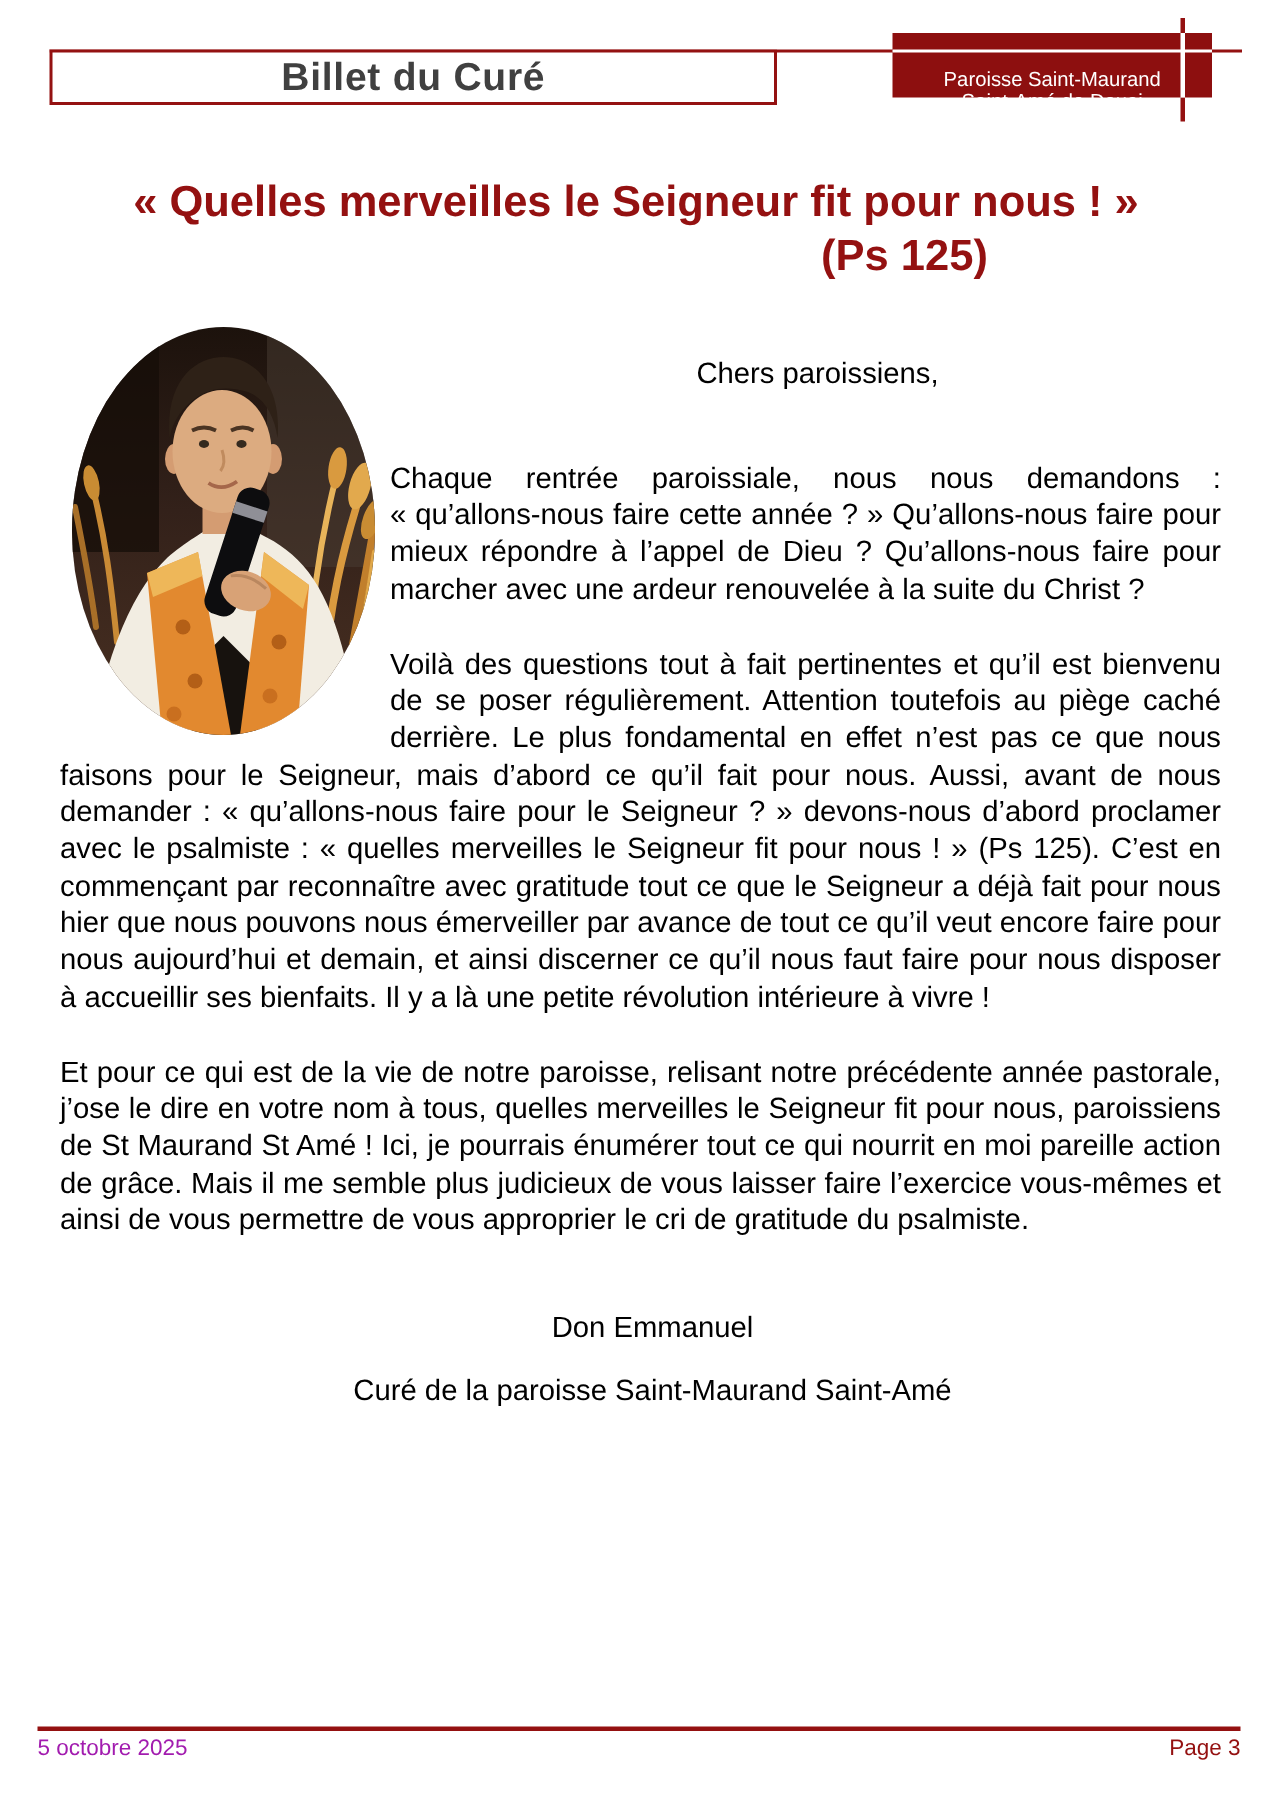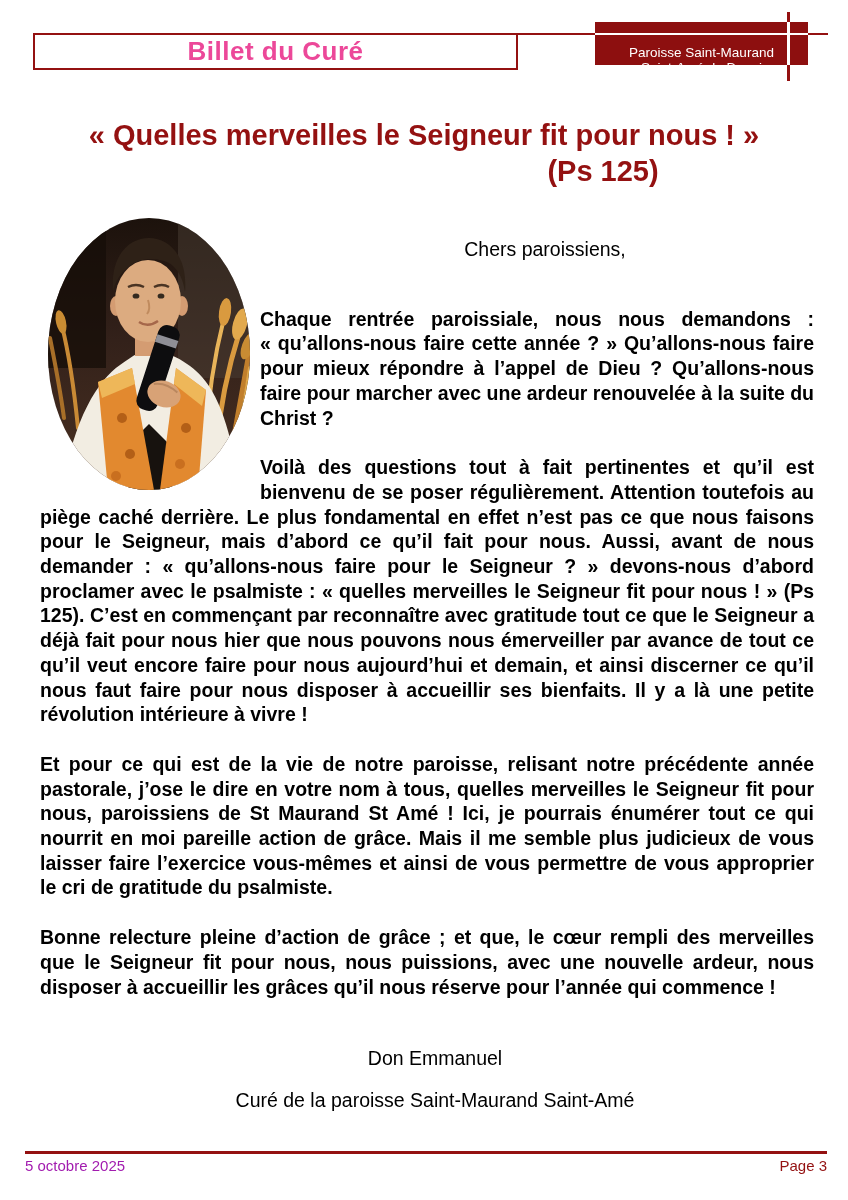--- a/index.html
+++ b/index.html
@@ -7,21 +7,21 @@
     width:848px;height:1200px;position:relative;background:#ffffff;
     font-family:"Liberation Sans", sans-serif;color:#000;overflow:hidden;
   }
   .abs{position:absolute;}
   
   .hline{left:33px;top:33px;width:795px;height:2px;background:#941111;z-index:1;}
   .billet-box{
     left:33px;top:33px;width:485px;height:37px;background:#fff;
     border:2px solid #941111;box-sizing:border-box;z-index:2;
     display:flex;align-items:center;justify-content:center;
-    font-size:26px;font-weight:bold;color:#ec4899;letter-spacing:0.5px;
+    font-size:26px;font-weight:bold;color:#404040;letter-spacing:0.5px;
   }
   .parish-box{
     left:595px;top:22px;width:213px;height:43px;background:#8D0F0F;z-index:3;
     color:#fff;font-size:13.5px;line-height:15px;text-align:center;
     padding-top:23px;box-sizing:border-box;
   }
   .parish-hline-white{left:595px;top:33px;width:213px;height:2px;background:#fff;z-index:4;}
   .vline-top{left:787px;top:12px;width:3px;height:10px;background:#941111;z-index:2;}
   .vline-white{left:787px;top:22px;width:3px;height:43px;background:#fff;z-index:4;}
   .vline-bottom{left:787px;top:65px;width:3px;height:16px;background:#941111;z-index:2;}
@@ -31,21 +31,21 @@
   .headline .l1{}
   .headline .l2{display:block;transform:translateX(179px);}
   
   .letter{
     left:0;top:218px;width:848px;box-sizing:border-box;
     padding:0 18px 0 40px;font-size:19.5px;line-height:24.7px;text-align:justify;
   }
   .photo-float{float:left;width:210px;height:276px;margin:0 10px 0 0;}
   .photo-float svg{display:block;margin-left:8px;}
   .salutation{text-align:center;margin:19px 0 0 0;}
-  p.para{margin:25px 16px 0 0;font-weight:bold;}
+  p.para{margin:25px 16px 0 0;}
   p.p1{margin-top:45px;}
   .sign-name{text-align:center;margin:47px 0 0 0;}
   .sign-role{text-align:center;margin:17px 0 0 0;}
   
   .footer-line{left:25px;top:1151px;width:802px;height:3px;background:#941111;}
   .footer-date{left:25px;top:1157px;font-size:15px;color:#a21caf;}
   .footer-page{right:21px;top:1157px;font-size:15px;color:#941111;}
 </style>
 </head>
 <body>
@@ -141,20 +141,19 @@
         <ellipse cx="116" cy="176" rx="17" ry="13" fill="#d8a276" transform="rotate(20 116 176)"></ellipse>
         <path d="M103 170 Q 114 164 128 170" stroke="#b9875f" stroke-width="2" fill="none" transform="rotate(20 116 176)"></path>
       </g>
     </svg>
   </div>
 
   <p class="salutation">Chers paroissiens,</p>
   <p class="para p1">Chaque rentrée paroissiale, nous nous demandons&nbsp;: «&nbsp;qu’allons-nous faire cette année&nbsp;?&nbsp;» Qu’allons-nous faire pour mieux répondre à l’appel de Dieu&nbsp;? Qu’allons-nous faire pour marcher avec une ardeur renouvelée à la suite du Christ&nbsp;?</p>
   <p class="para">Voilà des questions tout à fait pertinentes et qu’il est bienvenu de se poser régulièrement. Attention toutefois au piège caché derrière. Le plus fondamental en effet n’est pas ce que nous faisons pour le Seigneur, mais d’abord ce qu’il fait pour nous. Aussi, avant de nous demander&nbsp;: «&nbsp;qu’allons-nous faire pour le Seigneur&nbsp;?&nbsp;» devons-nous d’abord proclamer avec le psalmiste&nbsp;: «&nbsp;quelles merveilles le Seigneur fit pour nous&nbsp;!&nbsp;» (Ps 125). C’est en commençant par reconnaître avec gratitude tout ce que le Seigneur a déjà fait pour nous hier que nous pouvons nous émerveiller par avance de tout ce qu’il veut encore faire pour nous aujourd’hui et demain, et ainsi discerner ce qu’il nous faut faire pour nous disposer à accueillir ses bienfaits. Il y a là une petite révolution intérieure à vivre&nbsp;!</p>
   <p class="para">Et pour ce qui est de la vie de notre paroisse, relisant notre précédente année pastorale, j’ose le dire en votre nom à tous, quelles merveilles le Seigneur fit pour nous, paroissiens de St Maurand St Amé&nbsp;! Ici, je pourrais énumérer tout ce qui nourrit en moi pareille action de grâce. Mais il me semble plus judicieux de vous laisser faire l’exercice vous-mêmes et ainsi de vous permettre de vous approprier le cri de gratitude du psalmiste.</p>
-  <p class="para">Bonne relecture pleine d’action de grâce&nbsp;; et que, le cœur rempli des merveilles que le Seigneur fit pour nous, nous puissions, avec une nouvelle ardeur, nous disposer à accueillir les grâces qu’il nous réserve pour l’année qui commence&nbsp;!</p>
   <p class="sign-name">Don Emmanuel</p>
   <p class="sign-role">Curé de la paroisse Saint-Maurand Saint-Amé</p>
 </div>
 
 <div class="abs footer-line"></div>
 <div class="abs footer-date">5 octobre 2025</div>
 <div class="abs footer-page">Page 3</div>
 
 </body></html>

